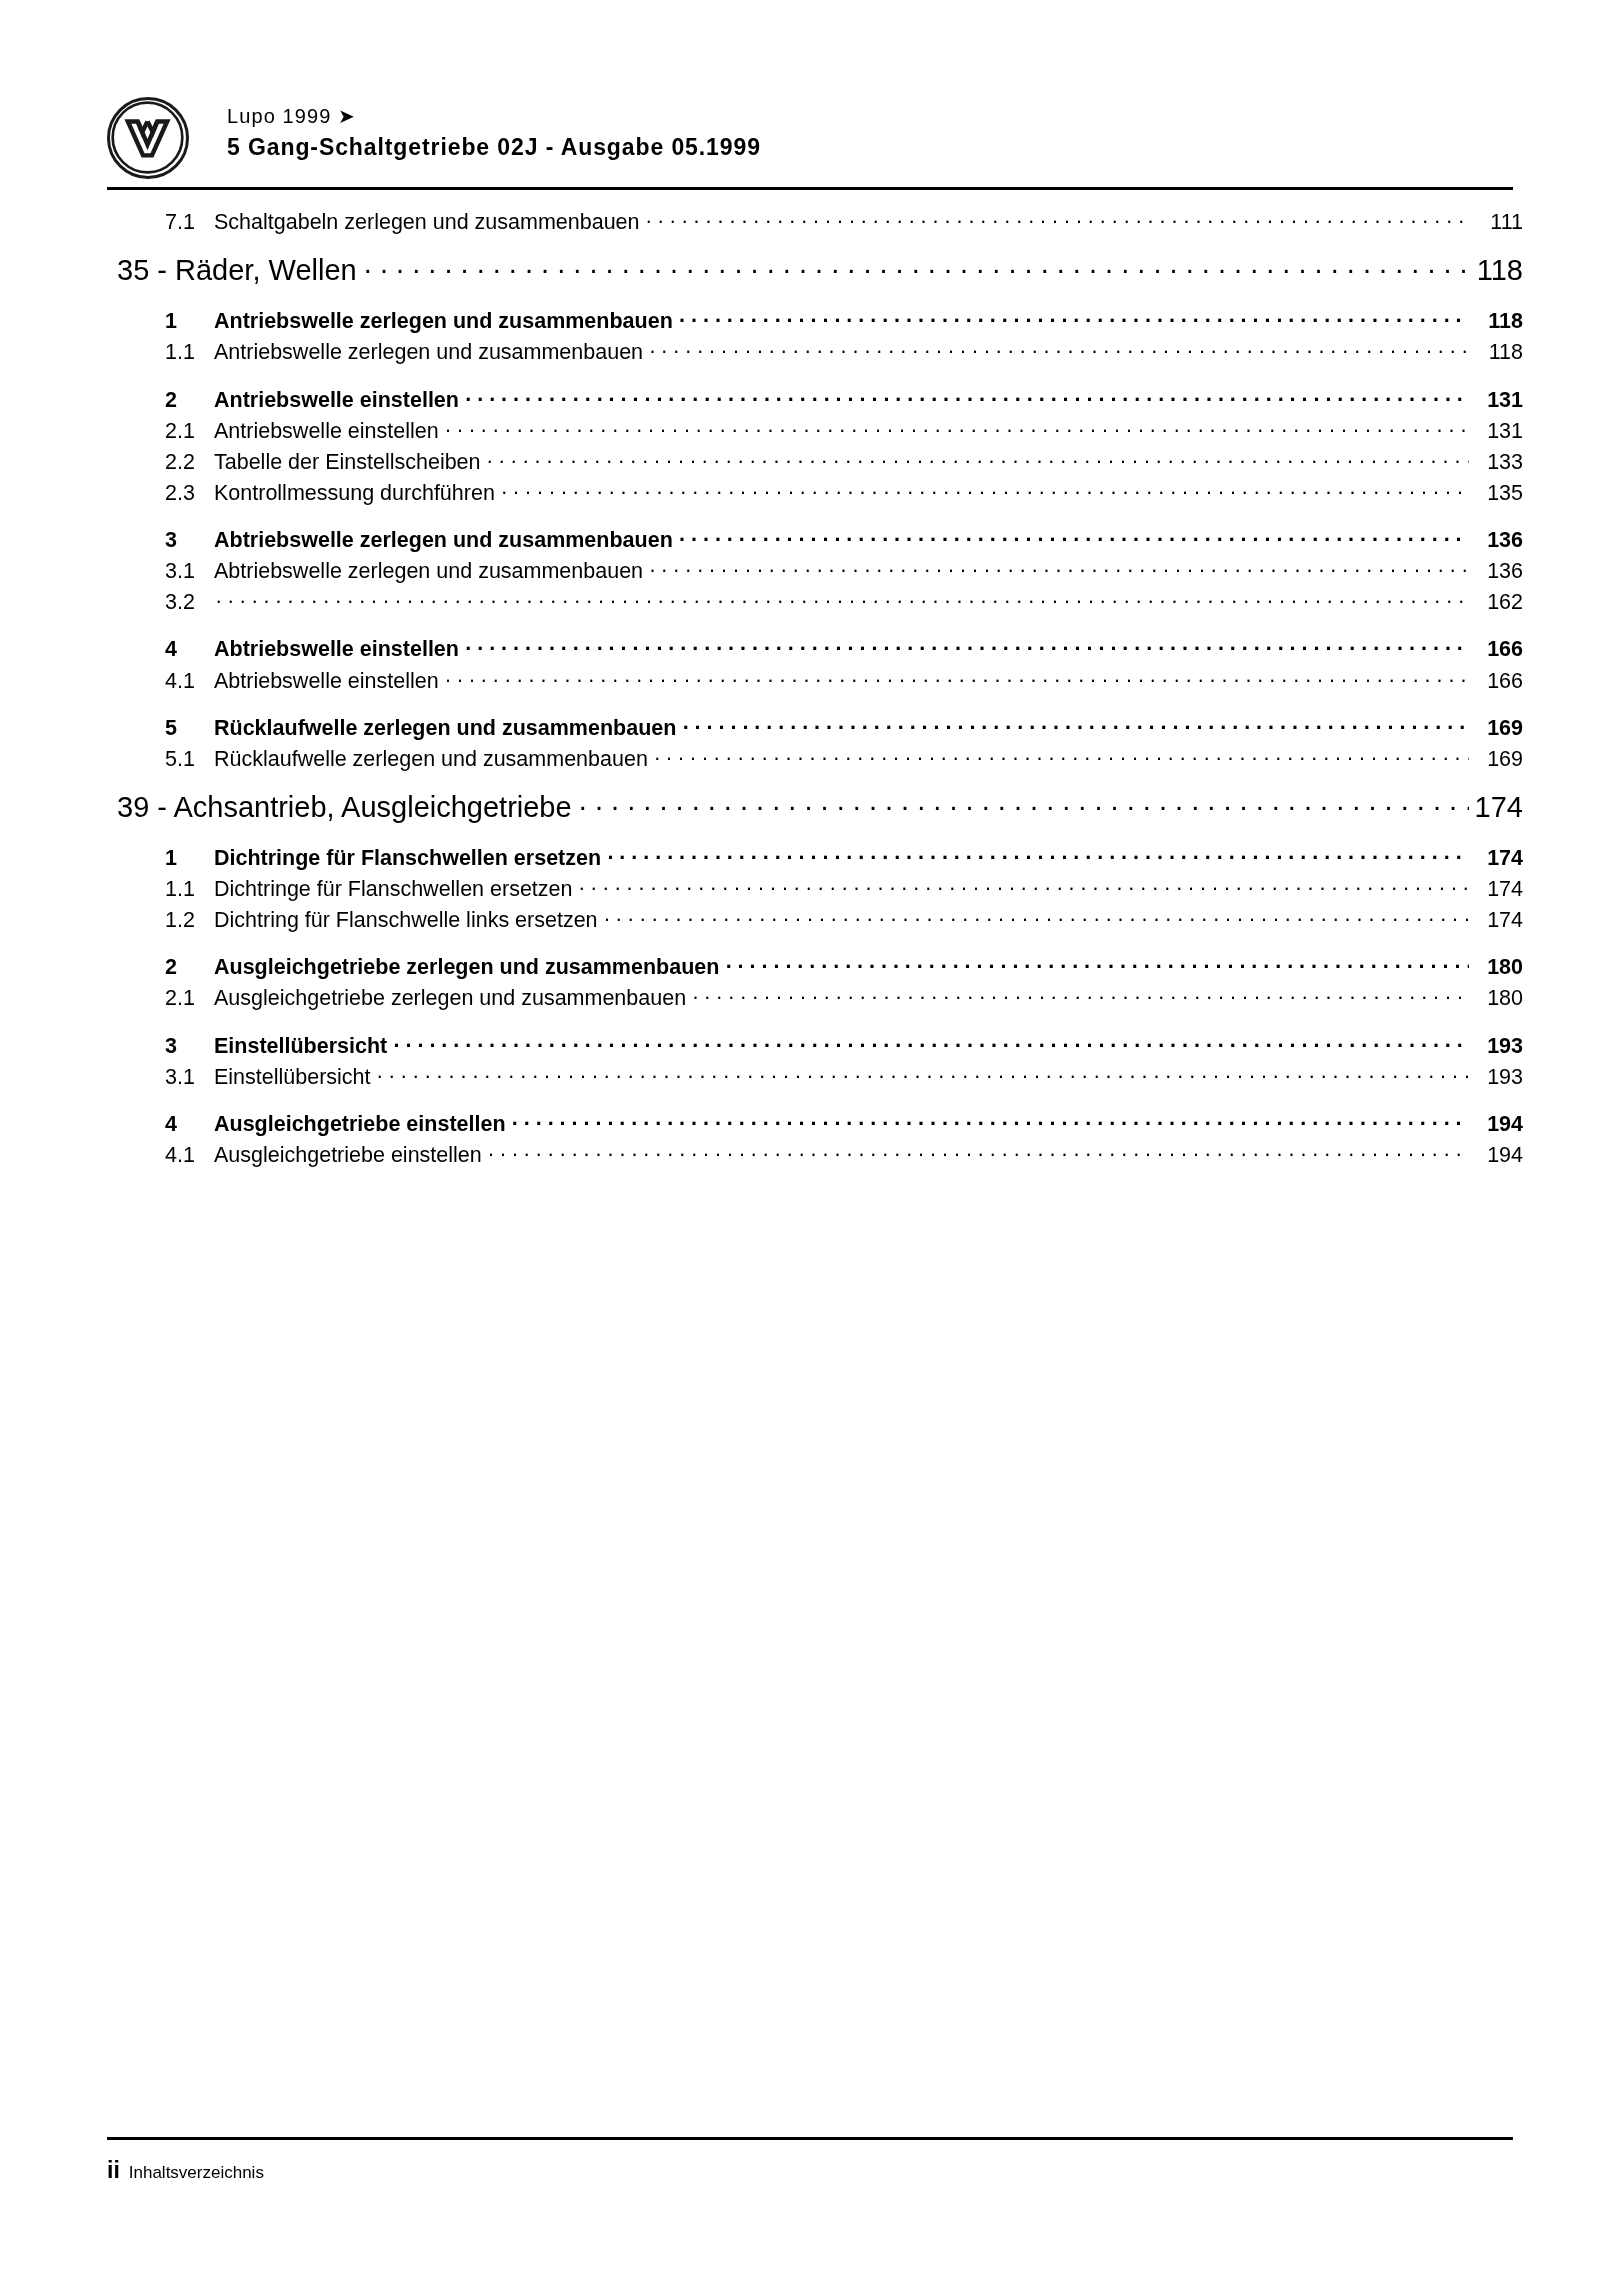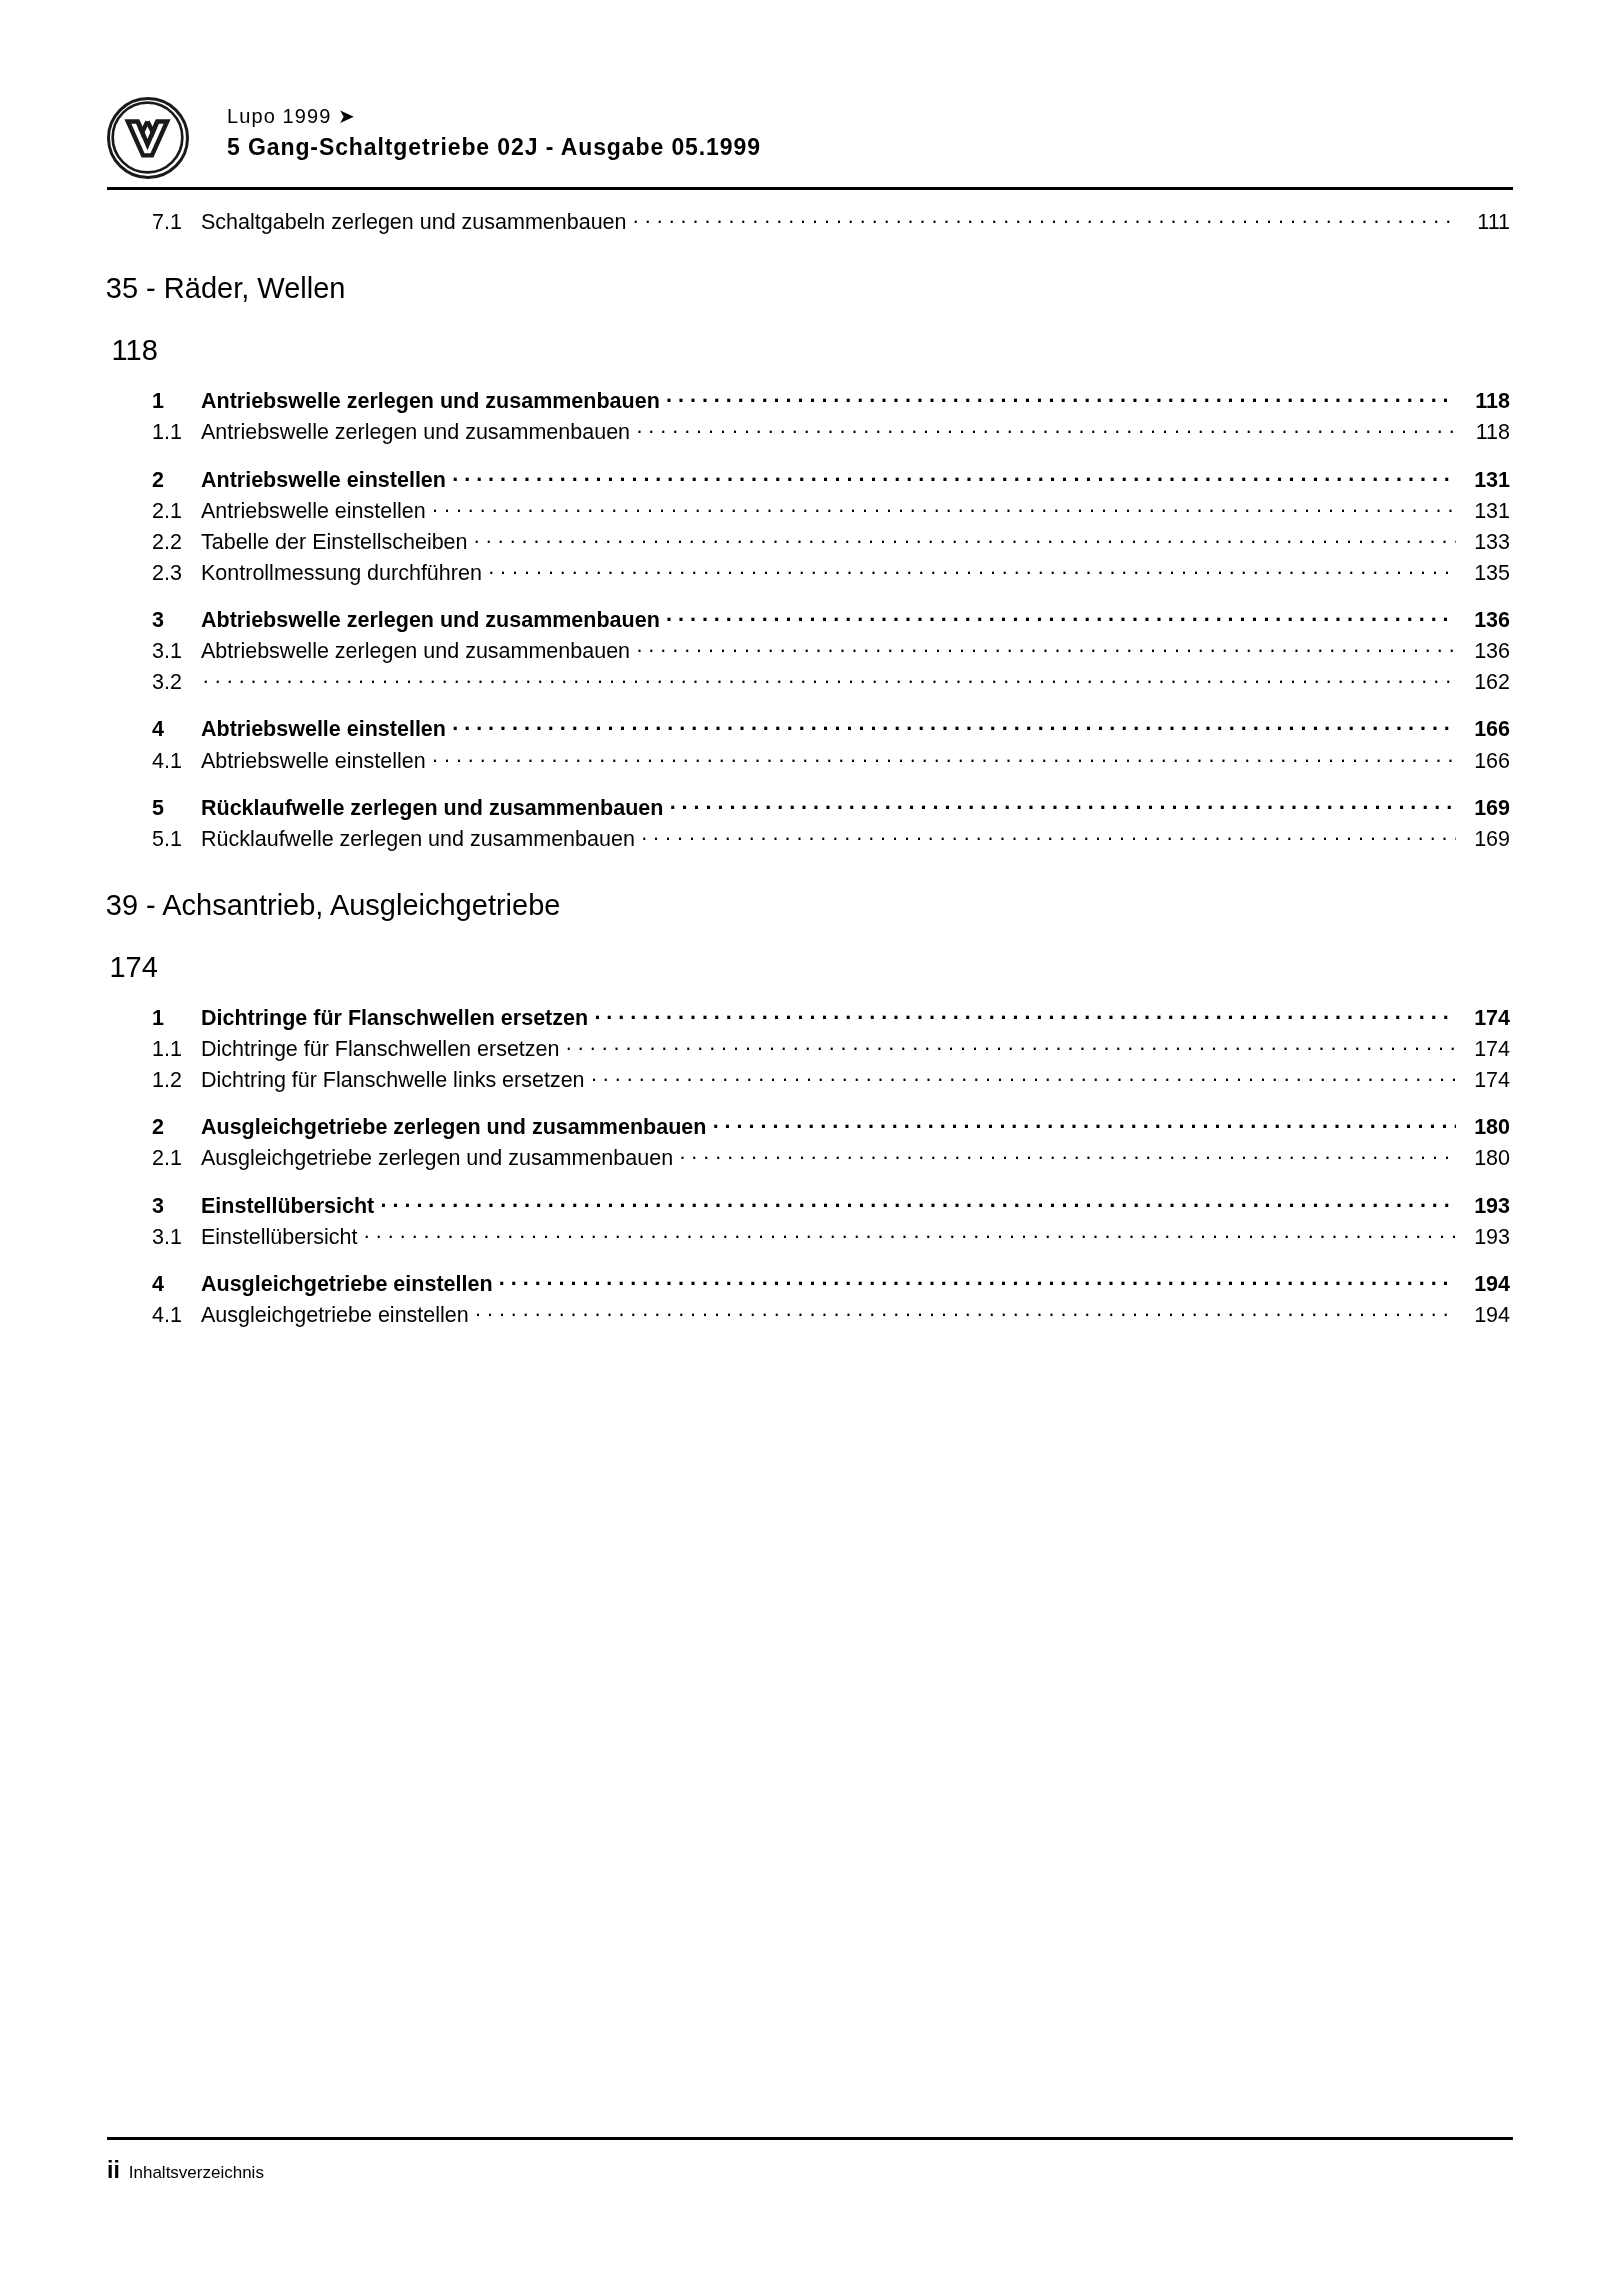--- a/index.html
+++ b/index.html
@@ -62,39 +62,38 @@
     left: 0px;
     top: 90px;
     width: 1406px;
     height: 2.7px;
     background: #000000;
   }
 
   
   .toc {
     position: absolute;
-    left: 104px;
+    left: 117px;
     top: 204px;
     width: 1406px;
   }
 
   .row {
     display: flex;
     align-items: baseline;
     width: 100%;
     white-space: nowrap;
   }
 
   
   .row.chapter {
     font-size: 29px;
     font-weight: normal;
-    margin-top: 37px;
+    margin-top: 16px;
     margin-bottom: 12.5px;
-    flex-direction: column;
   }
   .row.chapter .title {
     padding-right: 5.4px;
   }
   .row.chapter .page-no {
     font-size: 29px;
   }
 
   
   .row.lvl1 {

